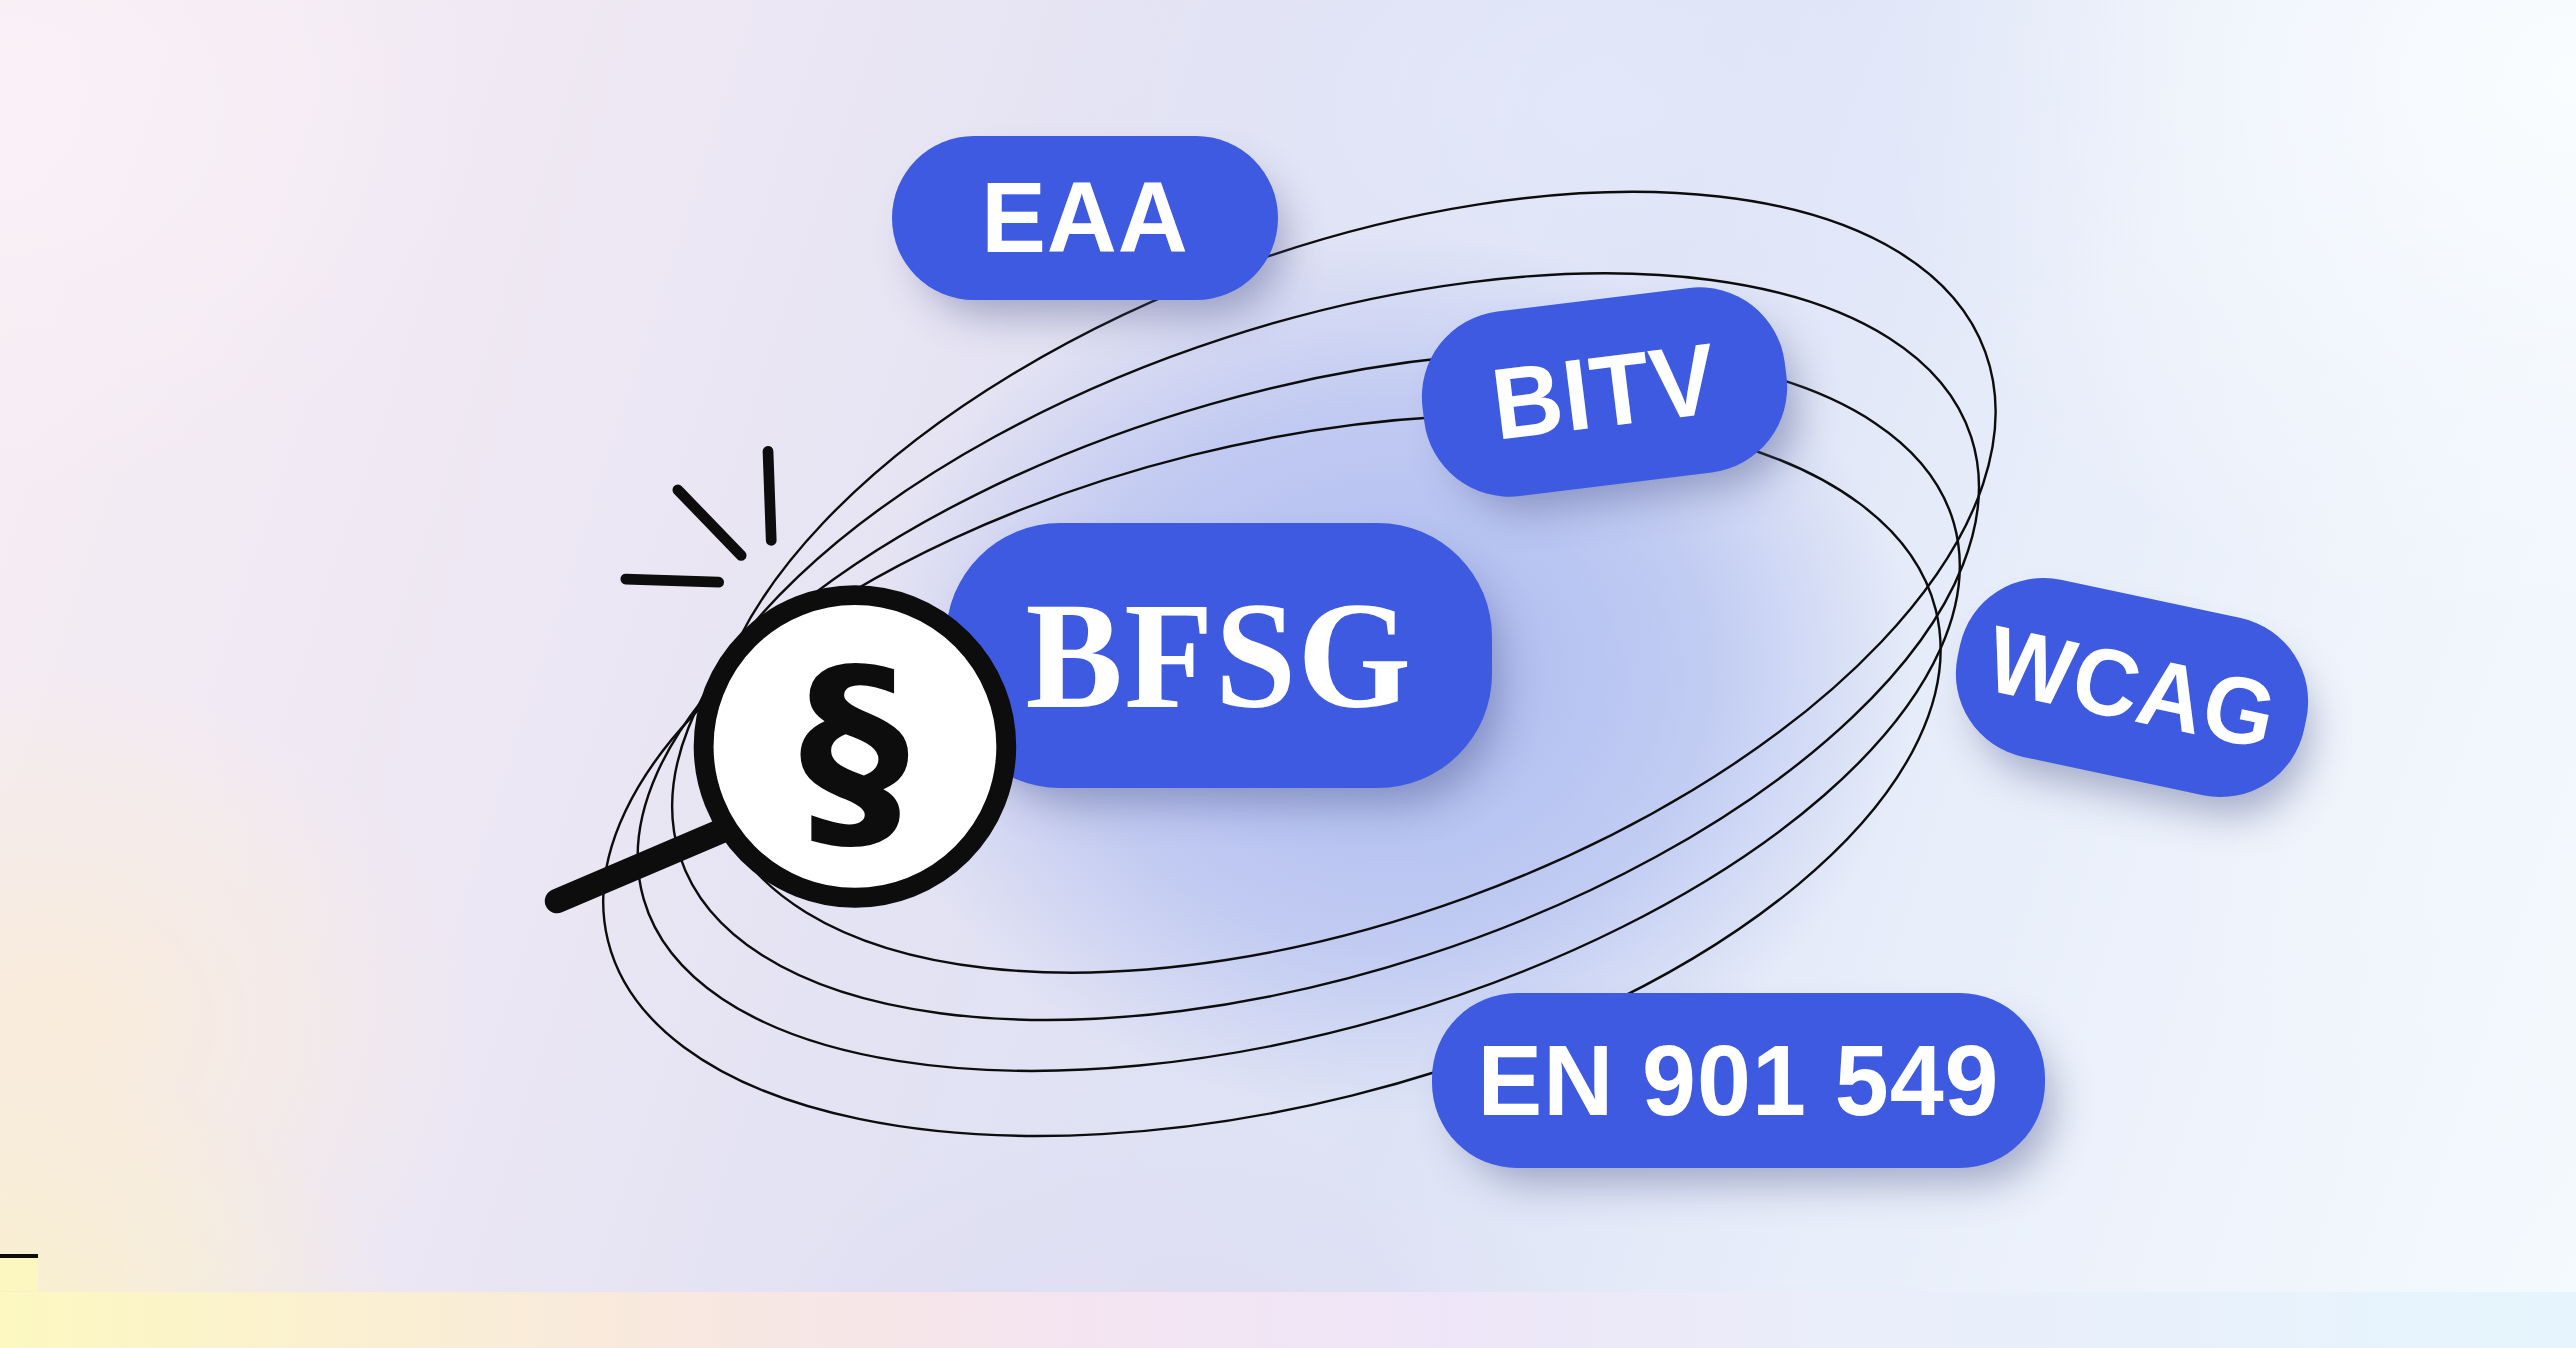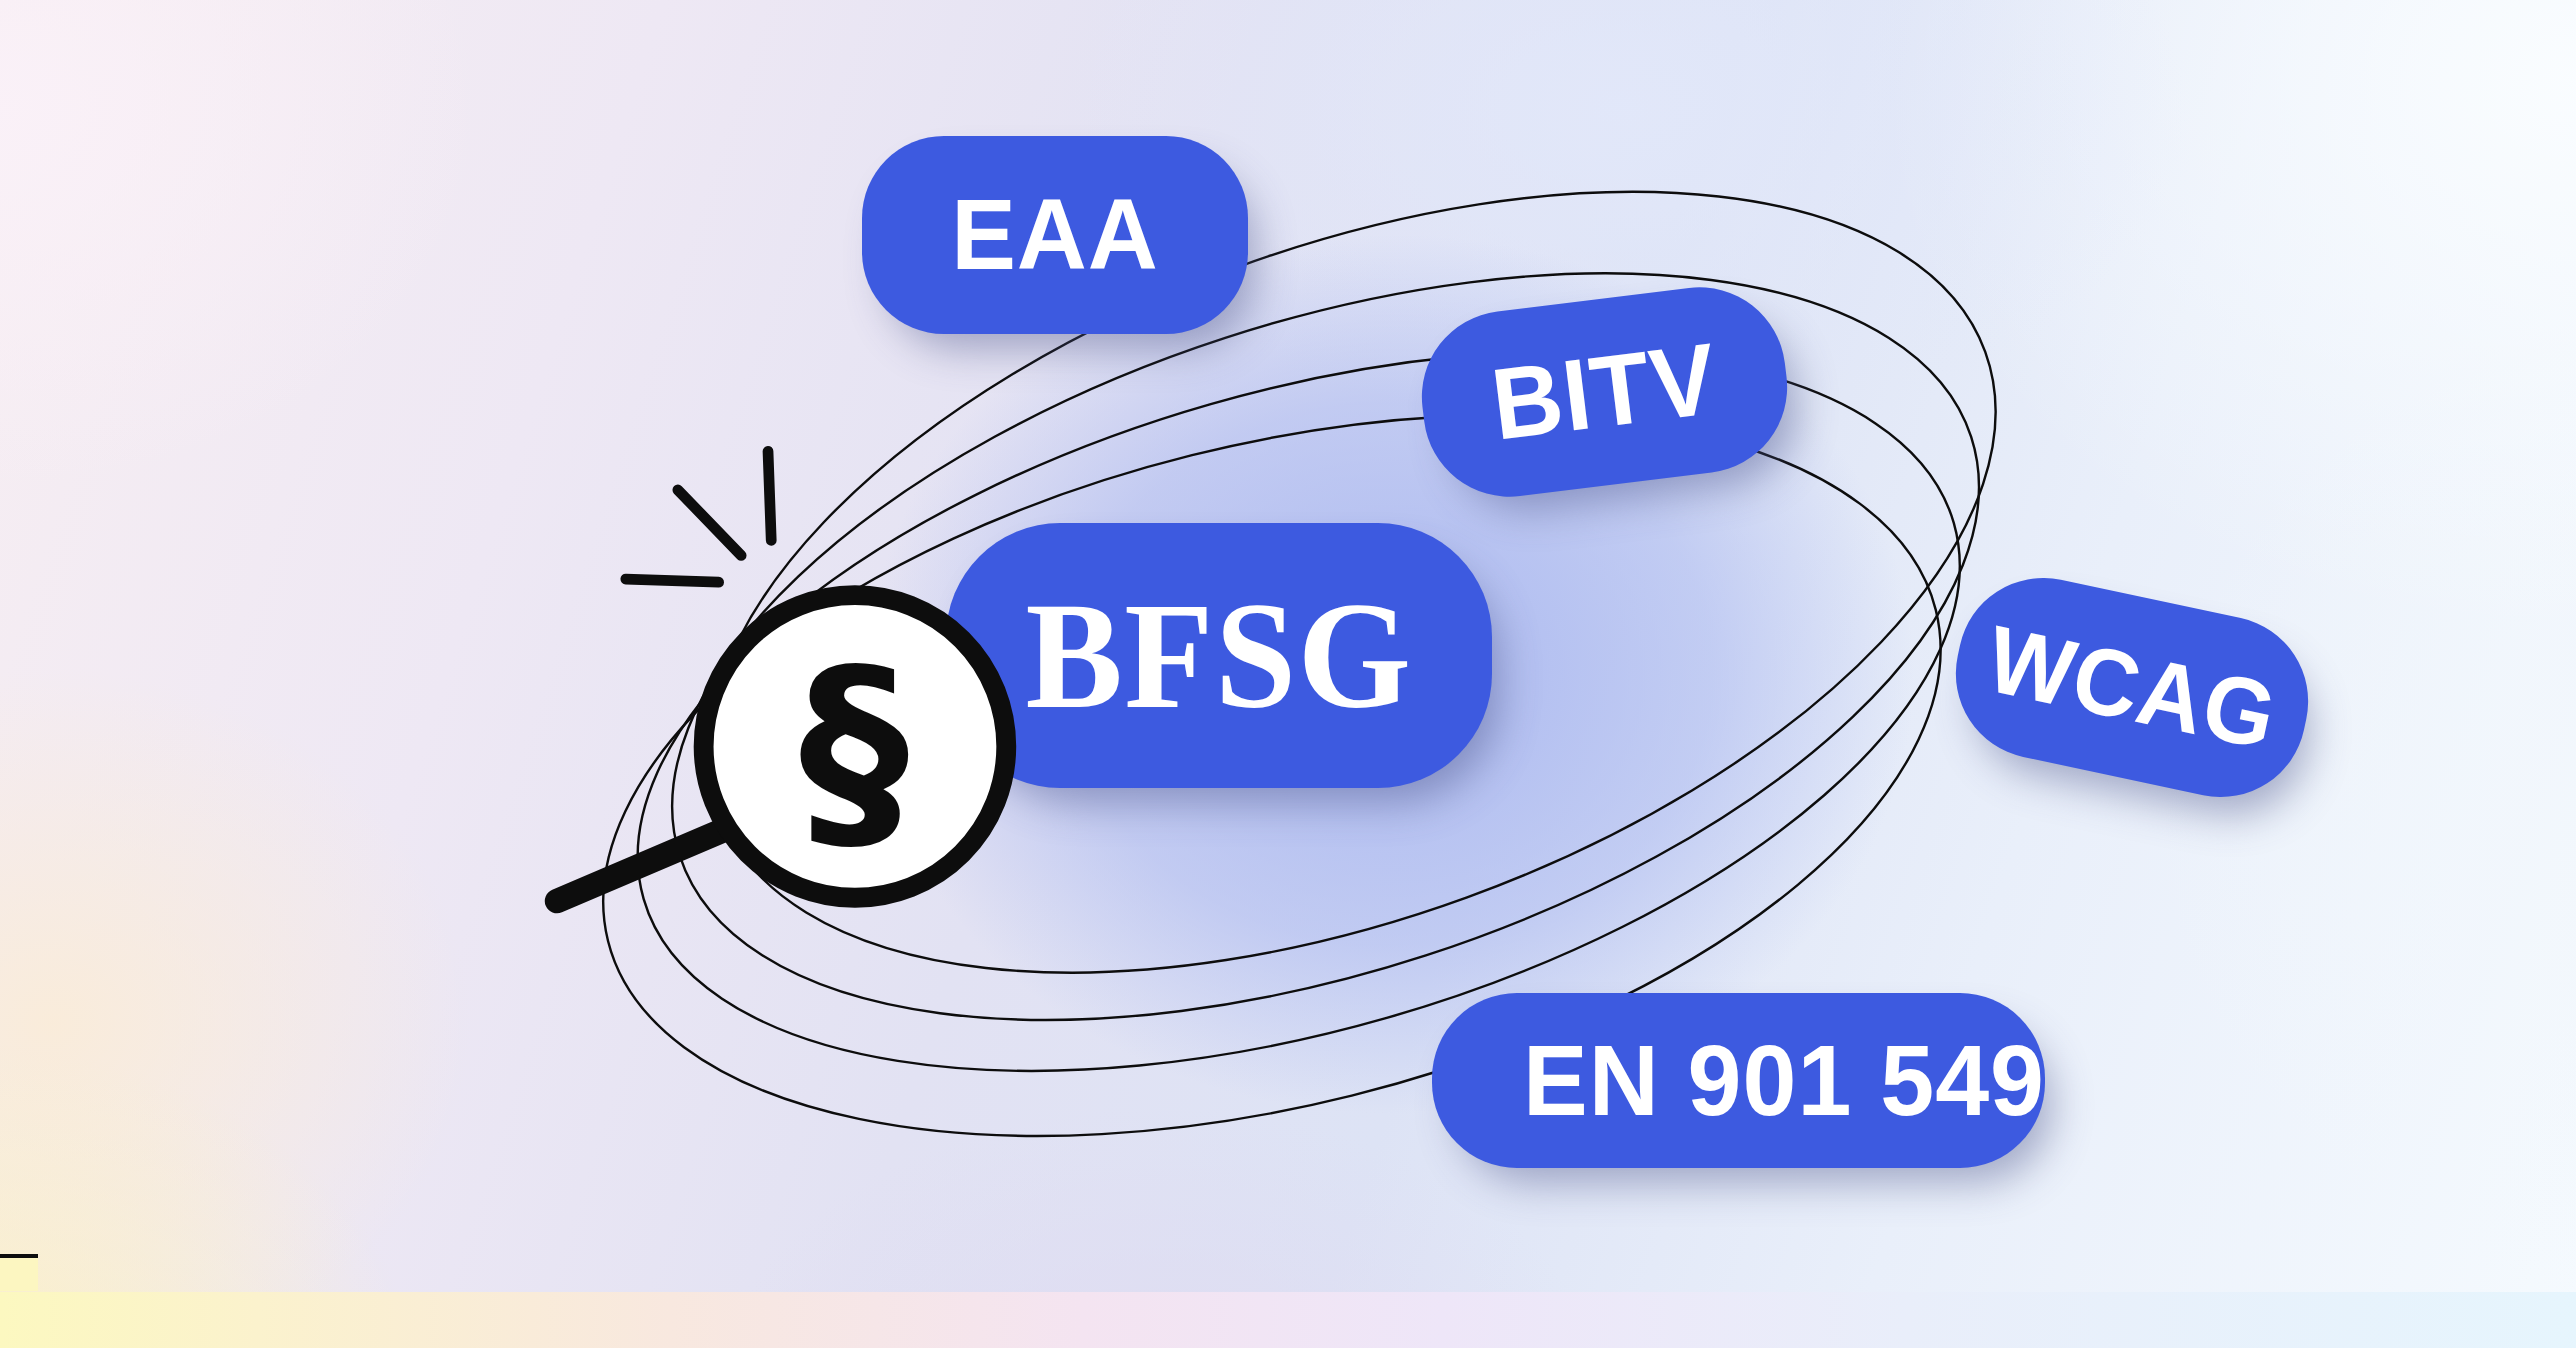--- a/index.html
+++ b/index.html
@@ -47,25 +47,25 @@
   .badge{
     position:absolute;z-index:4;
     background:var(--badge-blue);
     display:flex;align-items:center;justify-content:center;
     color:var(--label-text);
     font-weight:bold;
     letter-spacing:.01em;
     box-shadow:16px 24px 40px -9.7px rgba(70,80,135,.45);
   }
   .badge span{transform:scaleY(1.04);}
-  .b-eaa {left:862px;top:136px; width:386px; height:198px;border-radius:82px;font-size:97px;}
+  .b-eaa {left:892px;top:136px; width:386px; height:164px;border-radius:82px;font-size:97px;}
   .b-bitv{left:1422px;top:299px; width:365px; height:186px;border-radius:86px;font-size:97px;transform:rotate(-7deg);}
   .b-bfsg{left:946px;top:523px; width:546px;height:265px;border-radius:114px;font-size:146px;font-family:Liberation Serif, serif;}
   .b-wcag{left:1955px;top:597px;width:354px; height:181px;border-radius:85px;font-size:91px;transform:rotate(12deg);}
-  .b-en  {left:1432px;top:993px;width:613px;height:175px;border-radius:85px;font-size:97px;justify-content:flex-end;}
+  .b-en  {left:1432px;top:993px;width:613px;height:175px;border-radius:85px;font-size:97px;}
 
   svg.magnifier{position:absolute;left:0;top:0;z-index:5;}
   .lens{fill:#FFFFFF;stroke:var(--ink);stroke-width:37px;}
   .handle{stroke:var(--ink);stroke-width:46px;stroke-linecap:round;}
   .spark{stroke:var(--ink);stroke-width:20px;stroke-linecap:round;}
 
   .glyph{
     position:absolute;z-index:6;
     left:720px;top:589px;width:268px;height:322px;
     display:flex;align-items:center;justify-content:center;

